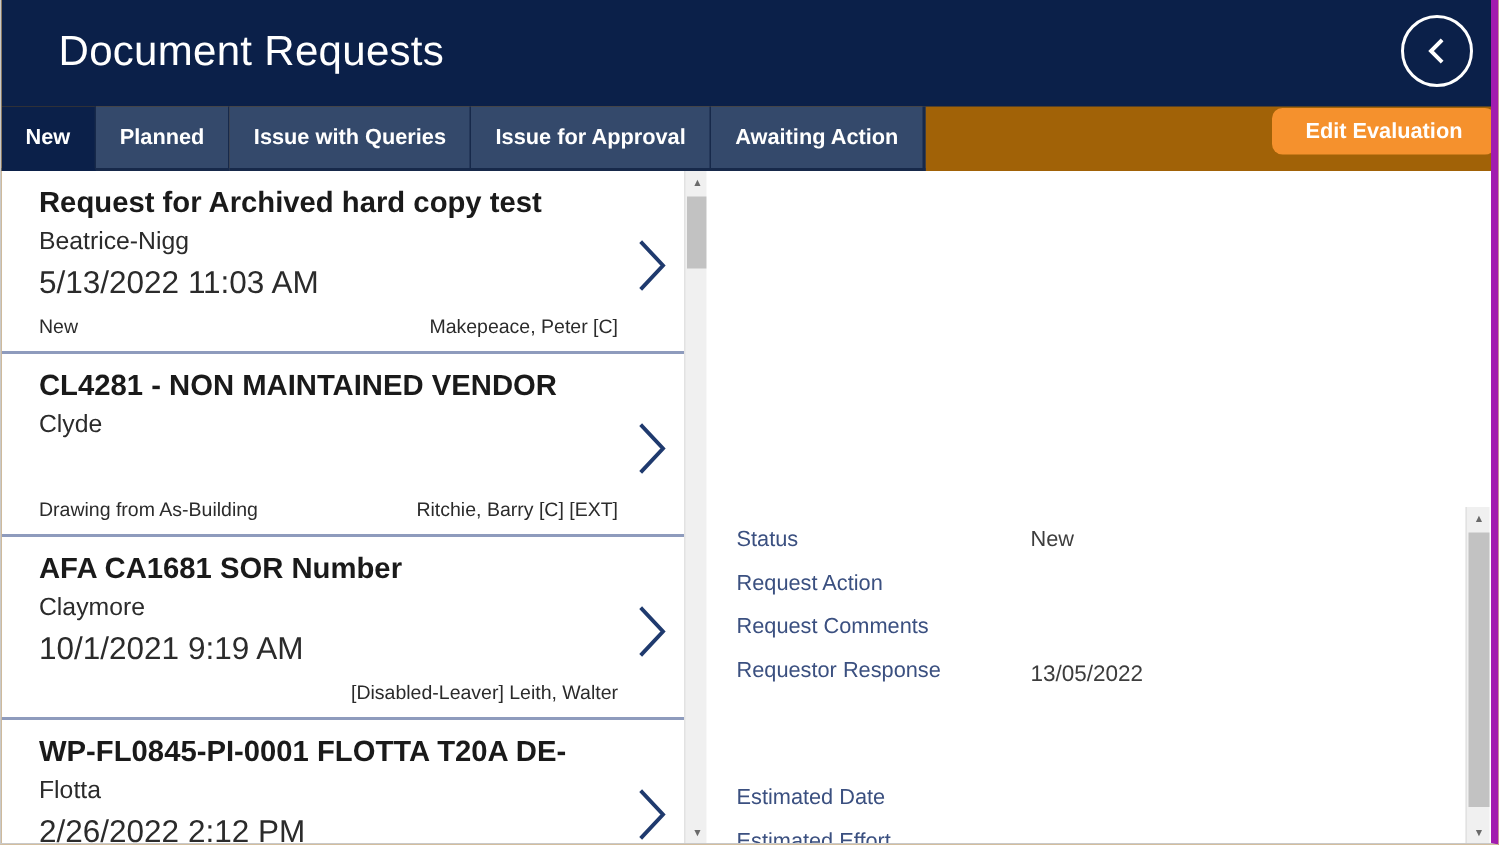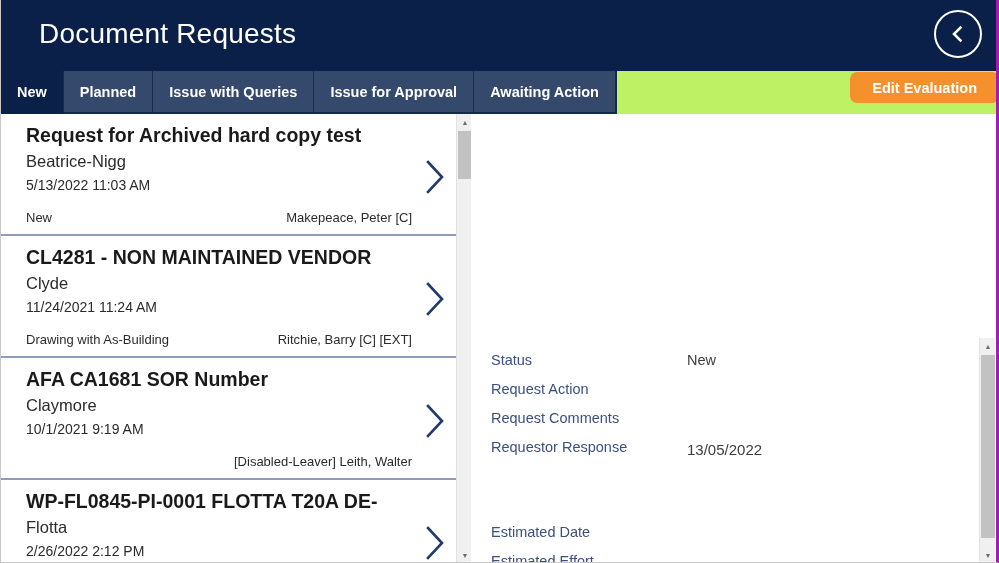--- a/index.html
+++ b/index.html
@@ -5,23 +5,23 @@
   * { box-sizing: border-box; margin: 0; padding: 0; }
   html, body {
     width: 999px; height: 563px;
     font-family: "Liberation Sans", sans-serif;
     background: #ffffff;
     overflow: hidden;
   }
   #app {
     position: relative;
     width: 999px; height: 563px;
-    background: #bef264;
+    background: #a16207;
     border-left: 1px solid #c9c9c9;
-    border-right: 3px solid #a21caf;
+    border-right: 5px solid #a21caf;
     border-bottom: 1px solid #c9c9c9;
     overflow: hidden;
   }
 
   
   .header {
     position: absolute; left: 0; top: 0;
     width: 999px; height: 71px;
     background: #0b2049;
   }
@@ -103,21 +103,21 @@
     font-size: 19.5px; font-weight: bold; color: #1a1a1a;
     white-space: nowrap; overflow: hidden;
     width: 400px;
   }
   .li-sub {
     position: absolute; left: 25px; top: 38px;
     font-size: 16.5px; color: #2b2b2b; font-weight: 400;
   }
   .li-date {
     position: absolute; left: 25px; top: 63px;
-    font-size: 14px; color: #2b2b2b; font-weight: 400;
+    font-size: 21px; color: #2b2b2b; font-weight: 400;
   }
   .li-status {
     position: absolute; left: 25px; top: 96px;
     font-size: 13px; color: #2b2b2b;
   }
   .li-requestor {
     position: absolute; right: 44px; top: 96px;
     font-size: 13px; color: #2b2b2b;
     white-space: nowrap;
   }
@@ -226,22 +226,21 @@
         <span class="li-chevron">
           <svg width="26" height="38" viewBox="0 0 26 38" aria-hidden="true">
             <polyline points="6,4 20,19 6,34" fill="none" stroke="#1f3a6e" stroke-width="2.6" stroke-linecap="square"></polyline>
           </svg>
         </span>
       </div>
 
       <div class="list-item">
         <div class="li-title">CL4281 - NON MAINTAINED VENDOR</div>
         <div class="li-sub">Clyde</div>
-        <div class="li-date">11/24/2021 11:24 AM</div>
-        <div class="li-status">Drawing with As-Building</div>
+        <div class="li-status">Drawing from As-Building</div>
         <div class="li-requestor">Ritchie, Barry [C] [EXT]</div>
         <span class="li-chevron">
           <svg width="26" height="38" viewBox="0 0 26 38" aria-hidden="true">
             <polyline points="6,4 20,19 6,34" fill="none" stroke="#1f3a6e" stroke-width="2.6" stroke-linecap="square"></polyline>
           </svg>
         </span>
       </div>
 
       <div class="list-item">
         <div class="li-title">AFA CA1681 SOR Number</div>

